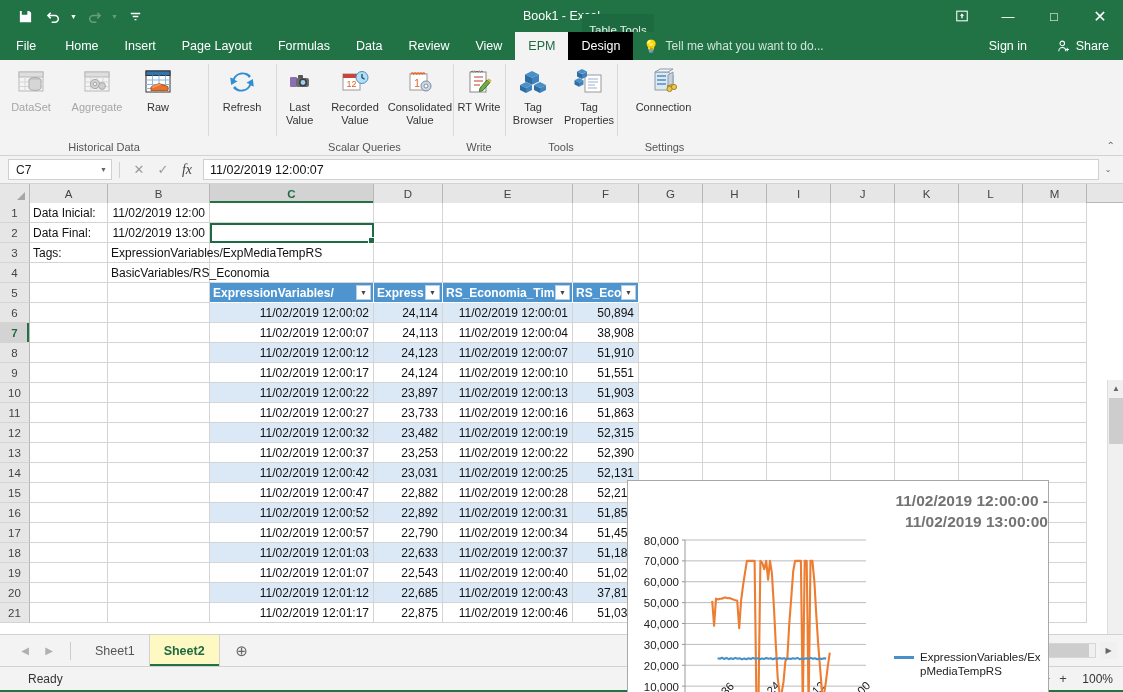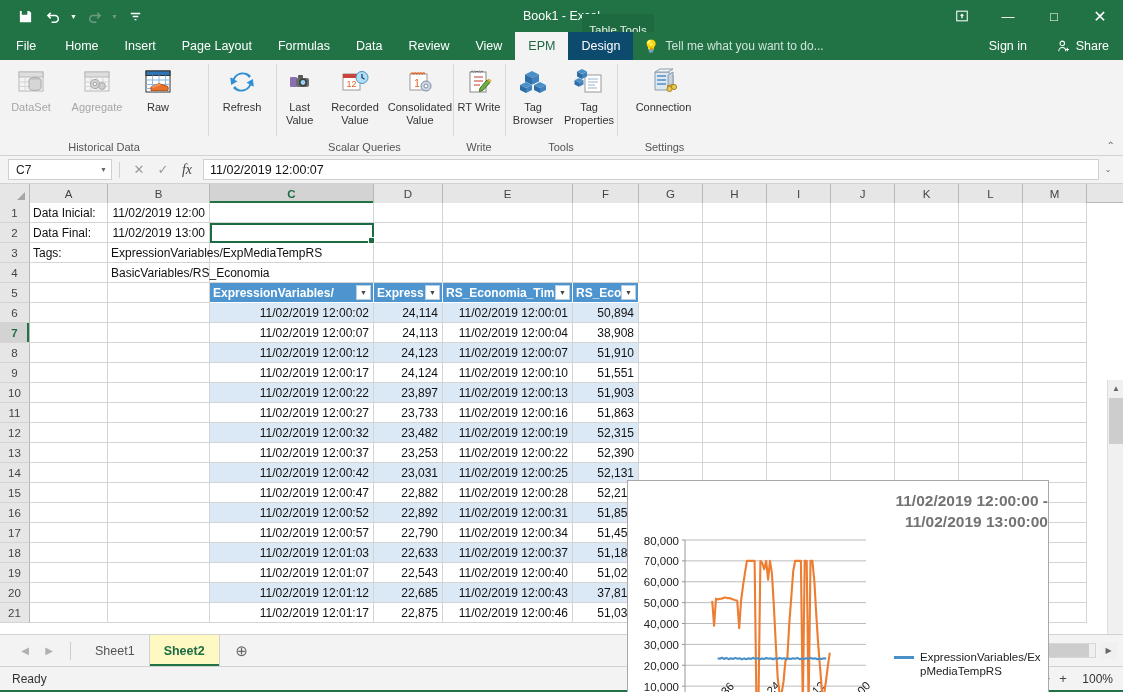--- a/index.html
+++ b/index.html
@@ -45,21 +45,21 @@
   .ribbontabs {
     height:28px; background:#217346; display:flex; align-items:flex-end;
     position:relative;
   }
   .rtab {
     height:28px; padding:0 13px; color:#fff; font-size:12.5px;
     display:flex; align-items:center;
   }
   .rtab.file { padding:0 16px; }
   .rtab.active { background:#f3f3f3; color:#1d6b42; }
-  .rtab.design { background:#0c4a6e; }
+  .rtab.design { background:#000000; }
   .tellme {
     display:flex; align-items:center; gap:6px; margin-left:10px;
     color:#cfe3d8; font-size:12px; height:28px;
   }
   .bulb { font-size:13px; color:#f6e28a; }
   .signin {
     position:absolute; right:96px; top:0; height:28px; display:flex; align-items:center;
     color:#fff; font-size:12.5px;
   }
   .share {
@@ -219,21 +219,21 @@
   .hscroll-thumb { position:absolute; left:0; top:0; width:340px; height:13px; background:#cdcdcd; }
   .hs-arrow { width:17px; height:17px; display:flex; align-items:center; justify-content:center;
               color:#666; font-size:8px; background:#f0f0f0; }
 
   
   .statusbar {
     position:absolute; left:0; bottom:0; width:1123px; height:26px;
     background:#f3f3f3; border-top:1px solid #d2d2d2; display:flex; align-items:center;
     font-size:12px; color:#333; border-bottom:2px solid #217346;
   }
-  .status-txt { padding-left:12px; }
+  .status-txt { padding-left:28px; }
   .status-right { margin-left:auto; display:flex; align-items:center; height:26px; }
   .viewbtn {
     width:32px; height:24px; display:flex; align-items:center; justify-content:center;
     color:#444; font-size:13px;
   }
   .viewbtn.active { background:#d6d6d6; }
   .zoomctl { display:flex; align-items:center; gap:7px; padding:0 10px 0 8px; }
   .zminus, .zplus { color:#444; font-size:13px; width:12px; text-align:center;}
   .ztrack { width:98px; height:1px; background:#999; position:relative; }
   .zthumb { position:absolute; left:49px; top:-6px; width:3px; height:13px; background:#666; }

